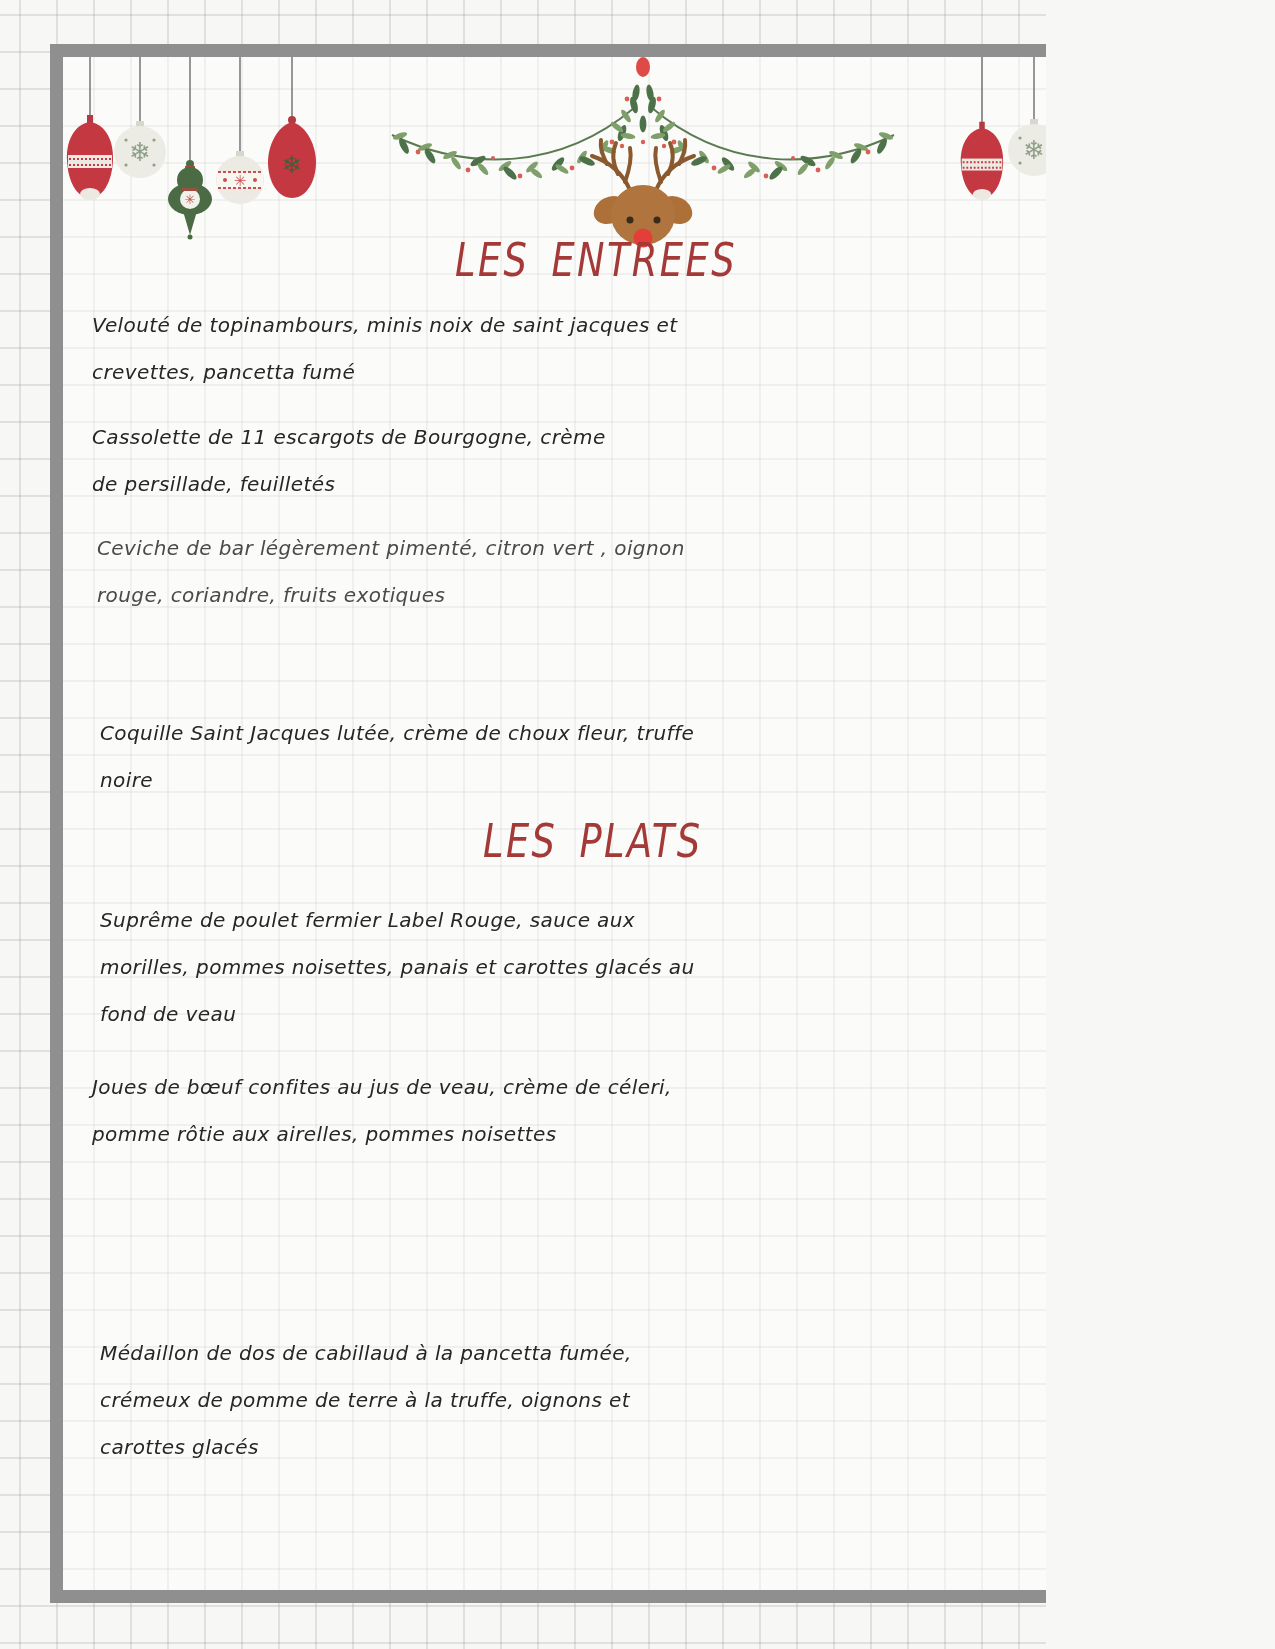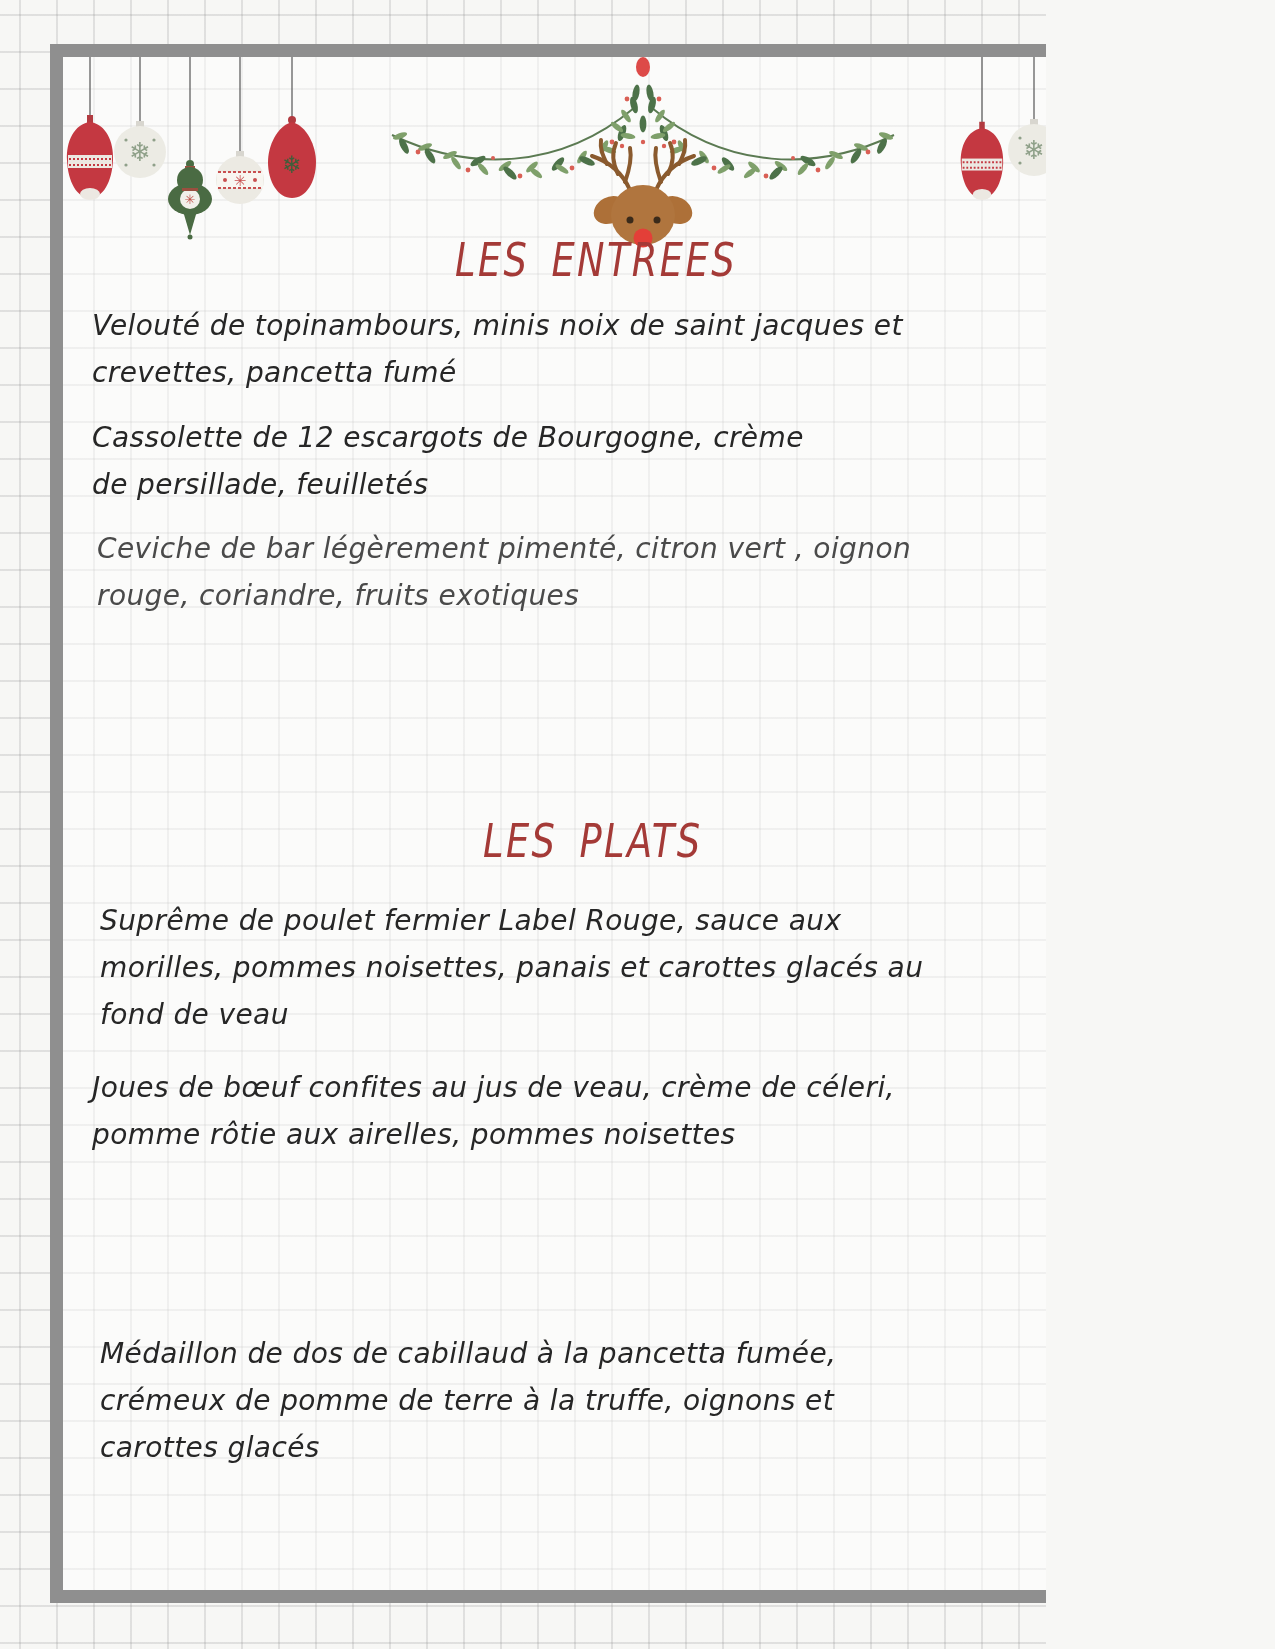--- a/index.html
+++ b/index.html
@@ -33,21 +33,21 @@
     color:#a43a37;
     transform:scaleX(0.8);
     transform-origin:left top;
     white-space:nowrap;
   }
   .title-entrees{left:455px;top:233px;}
   .title-plats{left:483px;top:814px;}
   .item{
     position:absolute;left:92px;width:900px;
     font-style:italic;
-    font-size:28px;line-height:47px;
+    font-size:20px;line-height:47px;
     letter-spacing:0.4px;
     color:#262626;
     white-space:pre-line;
   }
   .price{
     position:absolute;left:1030px;width:140px;
     text-align:right;
     font-size:33px;
     letter-spacing:1px;
     color:#2d2d2d;
@@ -240,30 +240,32 @@
     </g>
   </svg>
 
   <div class="section-title title-entrees">LES ENTREES</div>
   <div class="section-title title-plats">LES PLATS</div>
 
   <div class="item e1">Velouté de topinambours, minis noix de saint jacques et
 crevettes, pancetta fumé</div>
   <div class="price pe1">10€</div>
 
-  <div class="item e2">Cassolette de 12 escargots de Bourgogne, crème
+  <div class="item e2">Cassolette de 11 escargots de Bourgogne, crème
 de persillade, feuilletés</div>
   <div class="price pe2">11€</div>
 
   <div class="item e3">Ceviche de bar légèrement pimenté, citron vert , oignon
 rouge, coriandre, fruits exotiques</div>
   <div class="price pe3">11€</div>
 
   <div class="price pe4">11€</div>
 
+  <div class="item e5">Coquille Saint Jacques lutée, crème de choux fleur, truffe
+noire</div>
   <div class="price pe5">13€</div>
 
   <div class="item p1">Suprême de poulet fermier Label Rouge, sauce aux
 morilles, pommes noisettes, panais et carottes glacés au
 fond de veau</div>
   <div class="price pp1">20€</div>
 
   <div class="item p2">Joues de bœuf confites au jus de veau, crème de céleri,
 pomme rôtie aux airelles, pommes noisettes</div>
   <div class="price pp2">20€</div>

